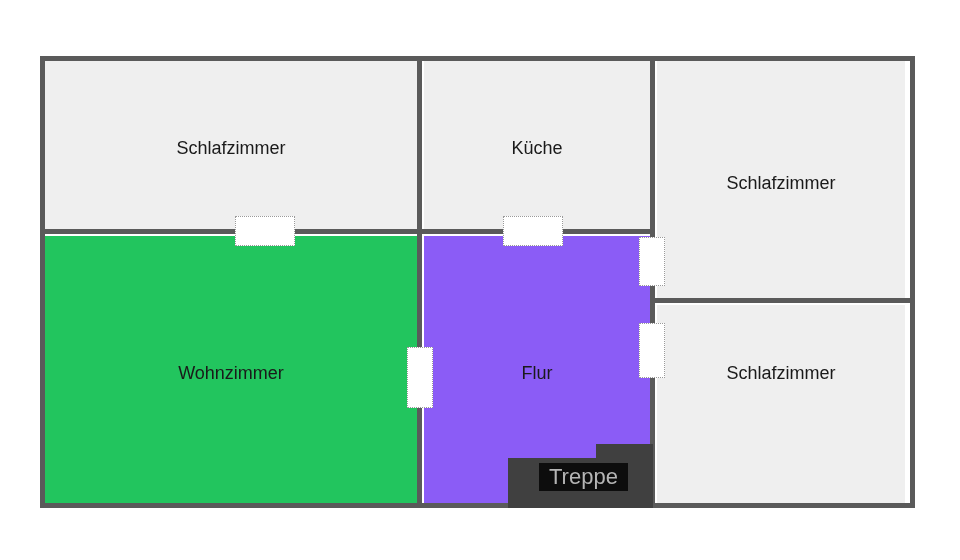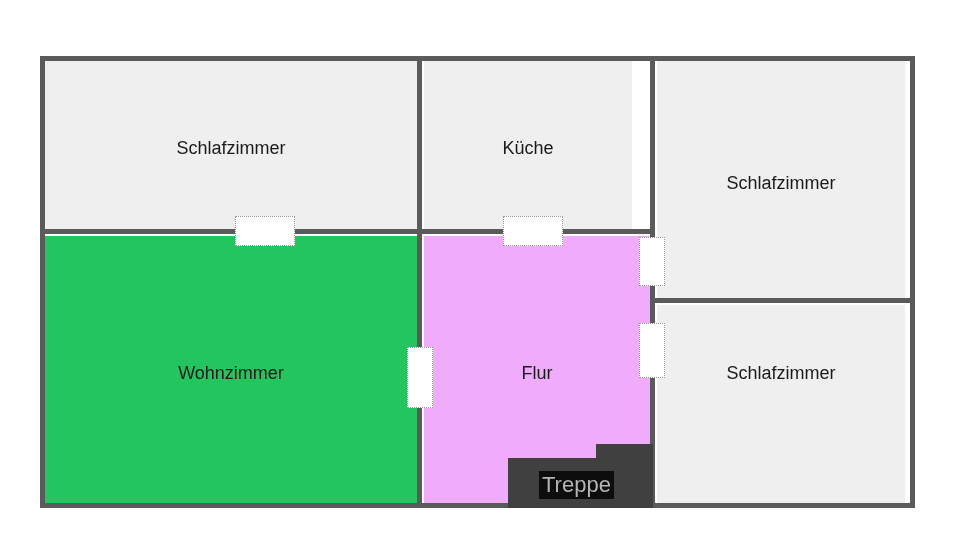--- a/index.html
+++ b/index.html
@@ -63,45 +63,44 @@
   .stairs {
     position: absolute;
     background: #404040;
   }
   .stairs-label {
     position: absolute;
     background: #0d0d0d;
     color: #b5b5b5;
     font-size: 22px;
     line-height: 26px;
-    padding: 1px 3px;
+    padding: 1px 10px;
     white-space: nowrap;
     font-family: "Liberation Sans", sans-serif;
-    margin-top: 8px;
   }
 </style>
 </head>
 <body>
 
 <div id="floorplan">
 
   <div id="rooms-layer">
       <div class="room" style="left: 45px; top: 61px; width: 372px; height: 168px; background: rgb(239, 239, 239);">
         <div class="room-label" style="top: 78px; color: rgb(26, 26, 26);">Schlafzimmer</div>
       </div>
-      <div class="room" style="left: 424px; top: 61px; width: 208px; height: 168px; background: rgb(239, 239, 239);">
+      <div class="room" style="left: 424px; top: 61px; width: 226px; height: 168px; background: rgb(239, 239, 239);">
         <div class="room-label" style="top: 78px; color: rgb(26, 26, 26);">Küche</div>
       </div>
       <div class="room" style="left: 657px; top: 61px; width: 248px; height: 237px; background: rgb(239, 239, 239);">
         <div class="room-label" style="top: 113px; color: rgb(26, 26, 26);">Schlafzimmer</div>
       </div>
       <div class="room" style="left: 45px; top: 236px; width: 372px; height: 268px; background: #22c55e;">
         <div class="room-label" style="top: 128px; color: rgb(26, 26, 26);">Wohnzimmer</div>
       </div>
-      <div class="room" style="left: 424px; top: 236px; width: 226px; height: 268px; background: #f0abfc;">
+      <div class="room" style="left: 424px; top: 236px; width: 226px; height: 268px; background: #8b5cf6;">
         <div class="room-label" style="top: 128px; color: rgb(26, 26, 26);">Flur</div>
       </div>
       <div class="room" style="left: 657px; top: 305px; width: 248px; height: 199px; background: rgb(239, 239, 239);">
         <div class="room-label" style="top: 59px; color: rgb(26, 26, 26);">Schlafzimmer</div>
       </div>
     </div>
 
   <div class="wall-outer" id="outer-wall" style="left:40px; top:56px; width:875px; height:452px;"></div>
 
   <div id="walls-layer">

